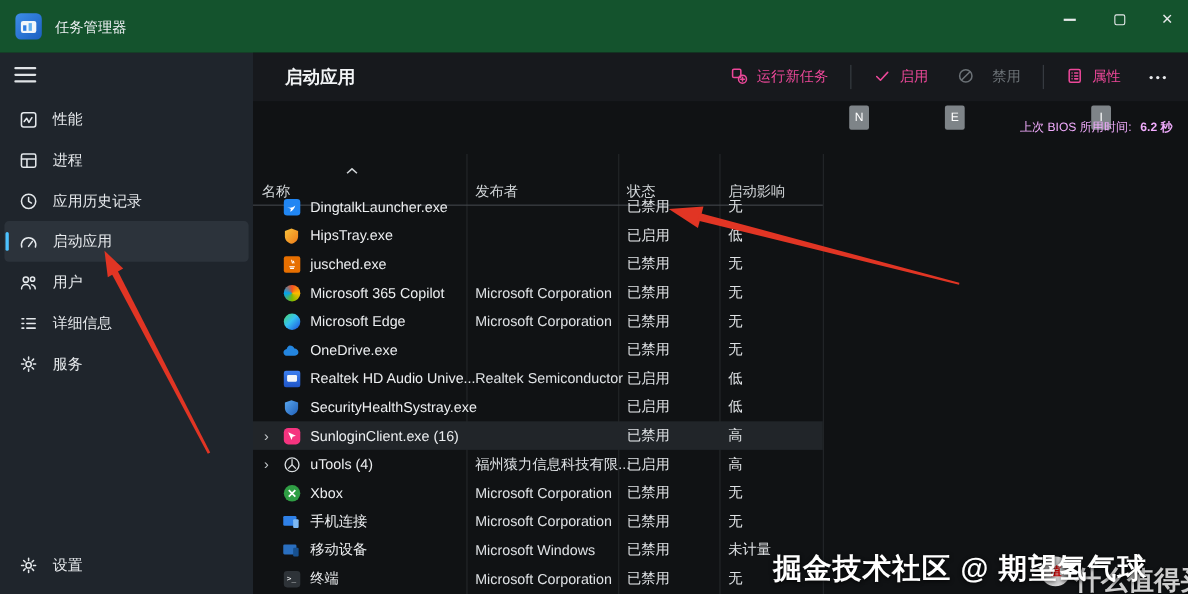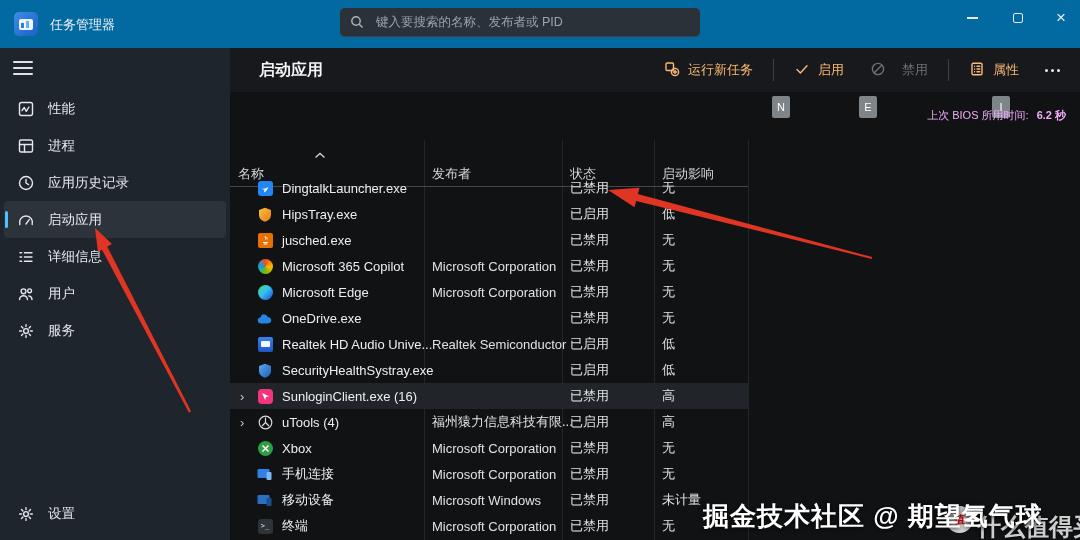--- a/index.html
+++ b/index.html
@@ -1,20 +1,20 @@
 <!DOCTYPE html>
 <html><head>
 <meta charset="utf-8">
 <style>
   html,body{margin:0;padding:0;background:#000;}
   *{box-sizing:border-box;font-family:"Liberation Sans","DejaVu Sans",sans-serif;}
   .screen{position:relative;width:1080px;height:540px;overflow:hidden;background:#101214;}
 
   
-  .titlebar{position:absolute;left:0;top:0;width:1080px;height:48px;background:#0369a1;}
+  .titlebar{position:absolute;left:0;top:0;width:1080px;height:48px;background:#14532d;}
   .app-icon{position:absolute;left:14px;top:12px;width:24px;height:24px;border-radius:5px;
     background:linear-gradient(135deg,#3d8de8,#1b5fc2);display:flex;align-items:center;justify-content:center;}
   .app-icon .panel{width:14px;height:11px;background:#f2f6fa;border-radius:2px;position:relative;}
   .app-icon .panel:before{content:"";position:absolute;left:2px;bottom:2px;width:3px;height:5px;background:#2f7de1;}
   .app-icon .panel:after{content:"";position:absolute;left:7px;bottom:2px;width:3px;height:7px;background:#63b1f0;}
   .app-title{position:absolute;left:50px;top:16px;font-size:13px;color:#eef1f4;}
   .searchbox{position:absolute;left:340px;top:8px;width:360px;height:29px;background:#2b3138;border-radius:5px;
     border-bottom:1px solid #3a4148;display:flex;align-items:center;padding:0 10px;}
   .searchbox input{flex:1;background:transparent;border:0;outline:none;color:#dfe3e7;font-size:12.5px;margin-left:10px;}
   .searchbox input::placeholder{color:#9aa3ac;}
@@ -33,21 +33,21 @@
   .side-item .nav-label{margin-left:13px;}
   .side-item.selected{background:#2c333b;}
   .side-item.selected:before{content:"";position:absolute;left:1px;top:10px;width:3px;height:17px;border-radius:2px;background:#4cc2ff;}
   .side-settings{position:absolute;left:0;bottom:8px;width:230px;}
 
   
   .main{position:absolute;left:230px;top:48px;width:850px;height:492px;background:#101214;}
   .page-header{position:absolute;left:0;top:0;width:850px;height:44px;background:#17191d;}
   .page-title{position:absolute;left:29px;top:12px;font-size:16px;font-weight:700;color:#f2f4f6;}
   .toolbar{position:absolute;right:10px;top:0;height:44px;display:flex;align-items:center;gap:6px;}
-  .tb-btn{display:flex;align-items:center;gap:8px;padding:6px 10px;border-radius:4px;color:#fdba74;font-size:13px;}
+  .tb-btn{display:flex;align-items:center;gap:8px;padding:6px 10px;border-radius:4px;color:#ec4899;font-size:13px;}
   .tb-btn.disabled{color:#6b7176;gap:16px;}
   .tb-sep{width:1px;height:22px;background:#3a3f45;margin:0 4px;}
   .tb-more{display:flex;gap:3px;padding:8px 10px;}
   .tb-more i{width:3px;height:3px;border-radius:50%;background:#e8eaec;}
 
   .key-hint{position:absolute;width:18px;height:22px;background:#7e8488;color:#fff;font-size:11px;
     display:flex;align-items:center;justify-content:center;border-radius:2px;top:48px;}
   .bios{position:absolute;right:14px;top:60px;font-size:11px;color:#f0abfc;}
   .bios b{margin-left:8px;font-weight:700;}
 
@@ -90,27 +90,20 @@
 </head>
 <body>
 
 <div class="screen">
 
   <div class="titlebar">
     <div class="app-icon">
         <div class="panel"></div>
       </div>
     <div class="app-title">任务管理器</div>
-    <div class="searchbox">
-      <svg width="14" height="14" viewBox="0 0 14 14" fill="none" stroke="#aab2ba" stroke-width="1.4">
-          <circle cx="6" cy="6" r="4.2"></circle>
-          <path d="M9.2 9.2L12.6 12.6"></path>
-        </svg>
-      <input placeholder="键入要搜索的名称、发布者或 PID" style="">
-    </div>
     <div class="win-btn wb-min">
         <span class="bar"></span>
       </div>
     <div class="win-btn wb-max">
         <span class="sq"></span>
       </div>
     <div class="win-btn wb-close">
         <span>×</span>
       </div>
   </div>
@@ -154,35 +147,35 @@
             <svg width="18" height="18" viewBox="0 0 18 18" fill="none" stroke="#e4e8eb" stroke-width="1.4" stroke-linecap="round" stroke-linejoin="round">
               <path d="M2.8 13.5a6.5 6.5 0 1 1 12.4 0"></path>
               <path d="M9 13l3.4-4.6"></path>
             </svg>
           </span>
                  <span class="nav-label">启动应用</span>
         </div>
         <div class="side-item">
           <span class="nav-ic">
             <svg width="18" height="18" viewBox="0 0 18 18" fill="none" stroke="#e4e8eb" stroke-width="1.4" stroke-linecap="round" stroke-linejoin="round">
-              <path d="M3 4.7h1.6M3 9h1.6M3 13.3h1.6M7.4 4.7H15M7.4 9H15M7.4 13.3H15"></path>
-            </svg>
-          </span>
-                 <span class="nav-label">详细信息</span>
-        </div>
-        <div class="side-item">
-          <span class="nav-ic">
-            <svg width="18" height="18" viewBox="0 0 18 18" fill="none" stroke="#e4e8eb" stroke-width="1.4" stroke-linecap="round" stroke-linejoin="round">
               <circle cx="6.5" cy="6.3" r="2.4"></circle>
               <path d="M2.6 14.6c0-2.2 1.7-3.9 3.9-3.9s3.9 1.7 3.9 3.9"></path>
               <circle cx="12.6" cy="5.8" r="1.9"></circle>
               <path d="M11.8 10.9c1.8.4 3.2 1.9 3.2 3.7"></path>
             </svg>
           </span>
                  <span class="nav-label">用户</span>
+        </div>
+        <div class="side-item">
+          <span class="nav-ic">
+            <svg width="18" height="18" viewBox="0 0 18 18" fill="none" stroke="#e4e8eb" stroke-width="1.4" stroke-linecap="round" stroke-linejoin="round">
+              <path d="M3 4.7h1.6M3 9h1.6M3 13.3h1.6M7.4 4.7H15M7.4 9H15M7.4 13.3H15"></path>
+            </svg>
+          </span>
+                 <span class="nav-label">详细信息</span>
         </div>
         <div class="side-item">
           <span class="nav-ic">
             <svg width="18" height="18" viewBox="0 0 18 18" fill="none" stroke="#e4e8eb" stroke-width="1.4" stroke-linecap="round" stroke-linejoin="round">
               <circle cx="9" cy="9" r="2.4"></circle>
               <path d="M9 2.6v2M9 13.4v2M2.6 9h2M13.4 9h2M4.5 4.5l1.4 1.4M12.1 12.1l1.4 1.4M13.5 4.5l-1.4 1.4M5.9 12.1l-1.4 1.4"></path>
             </svg>
           </span>
                  <span class="nav-label">服务</span>
         </div>

